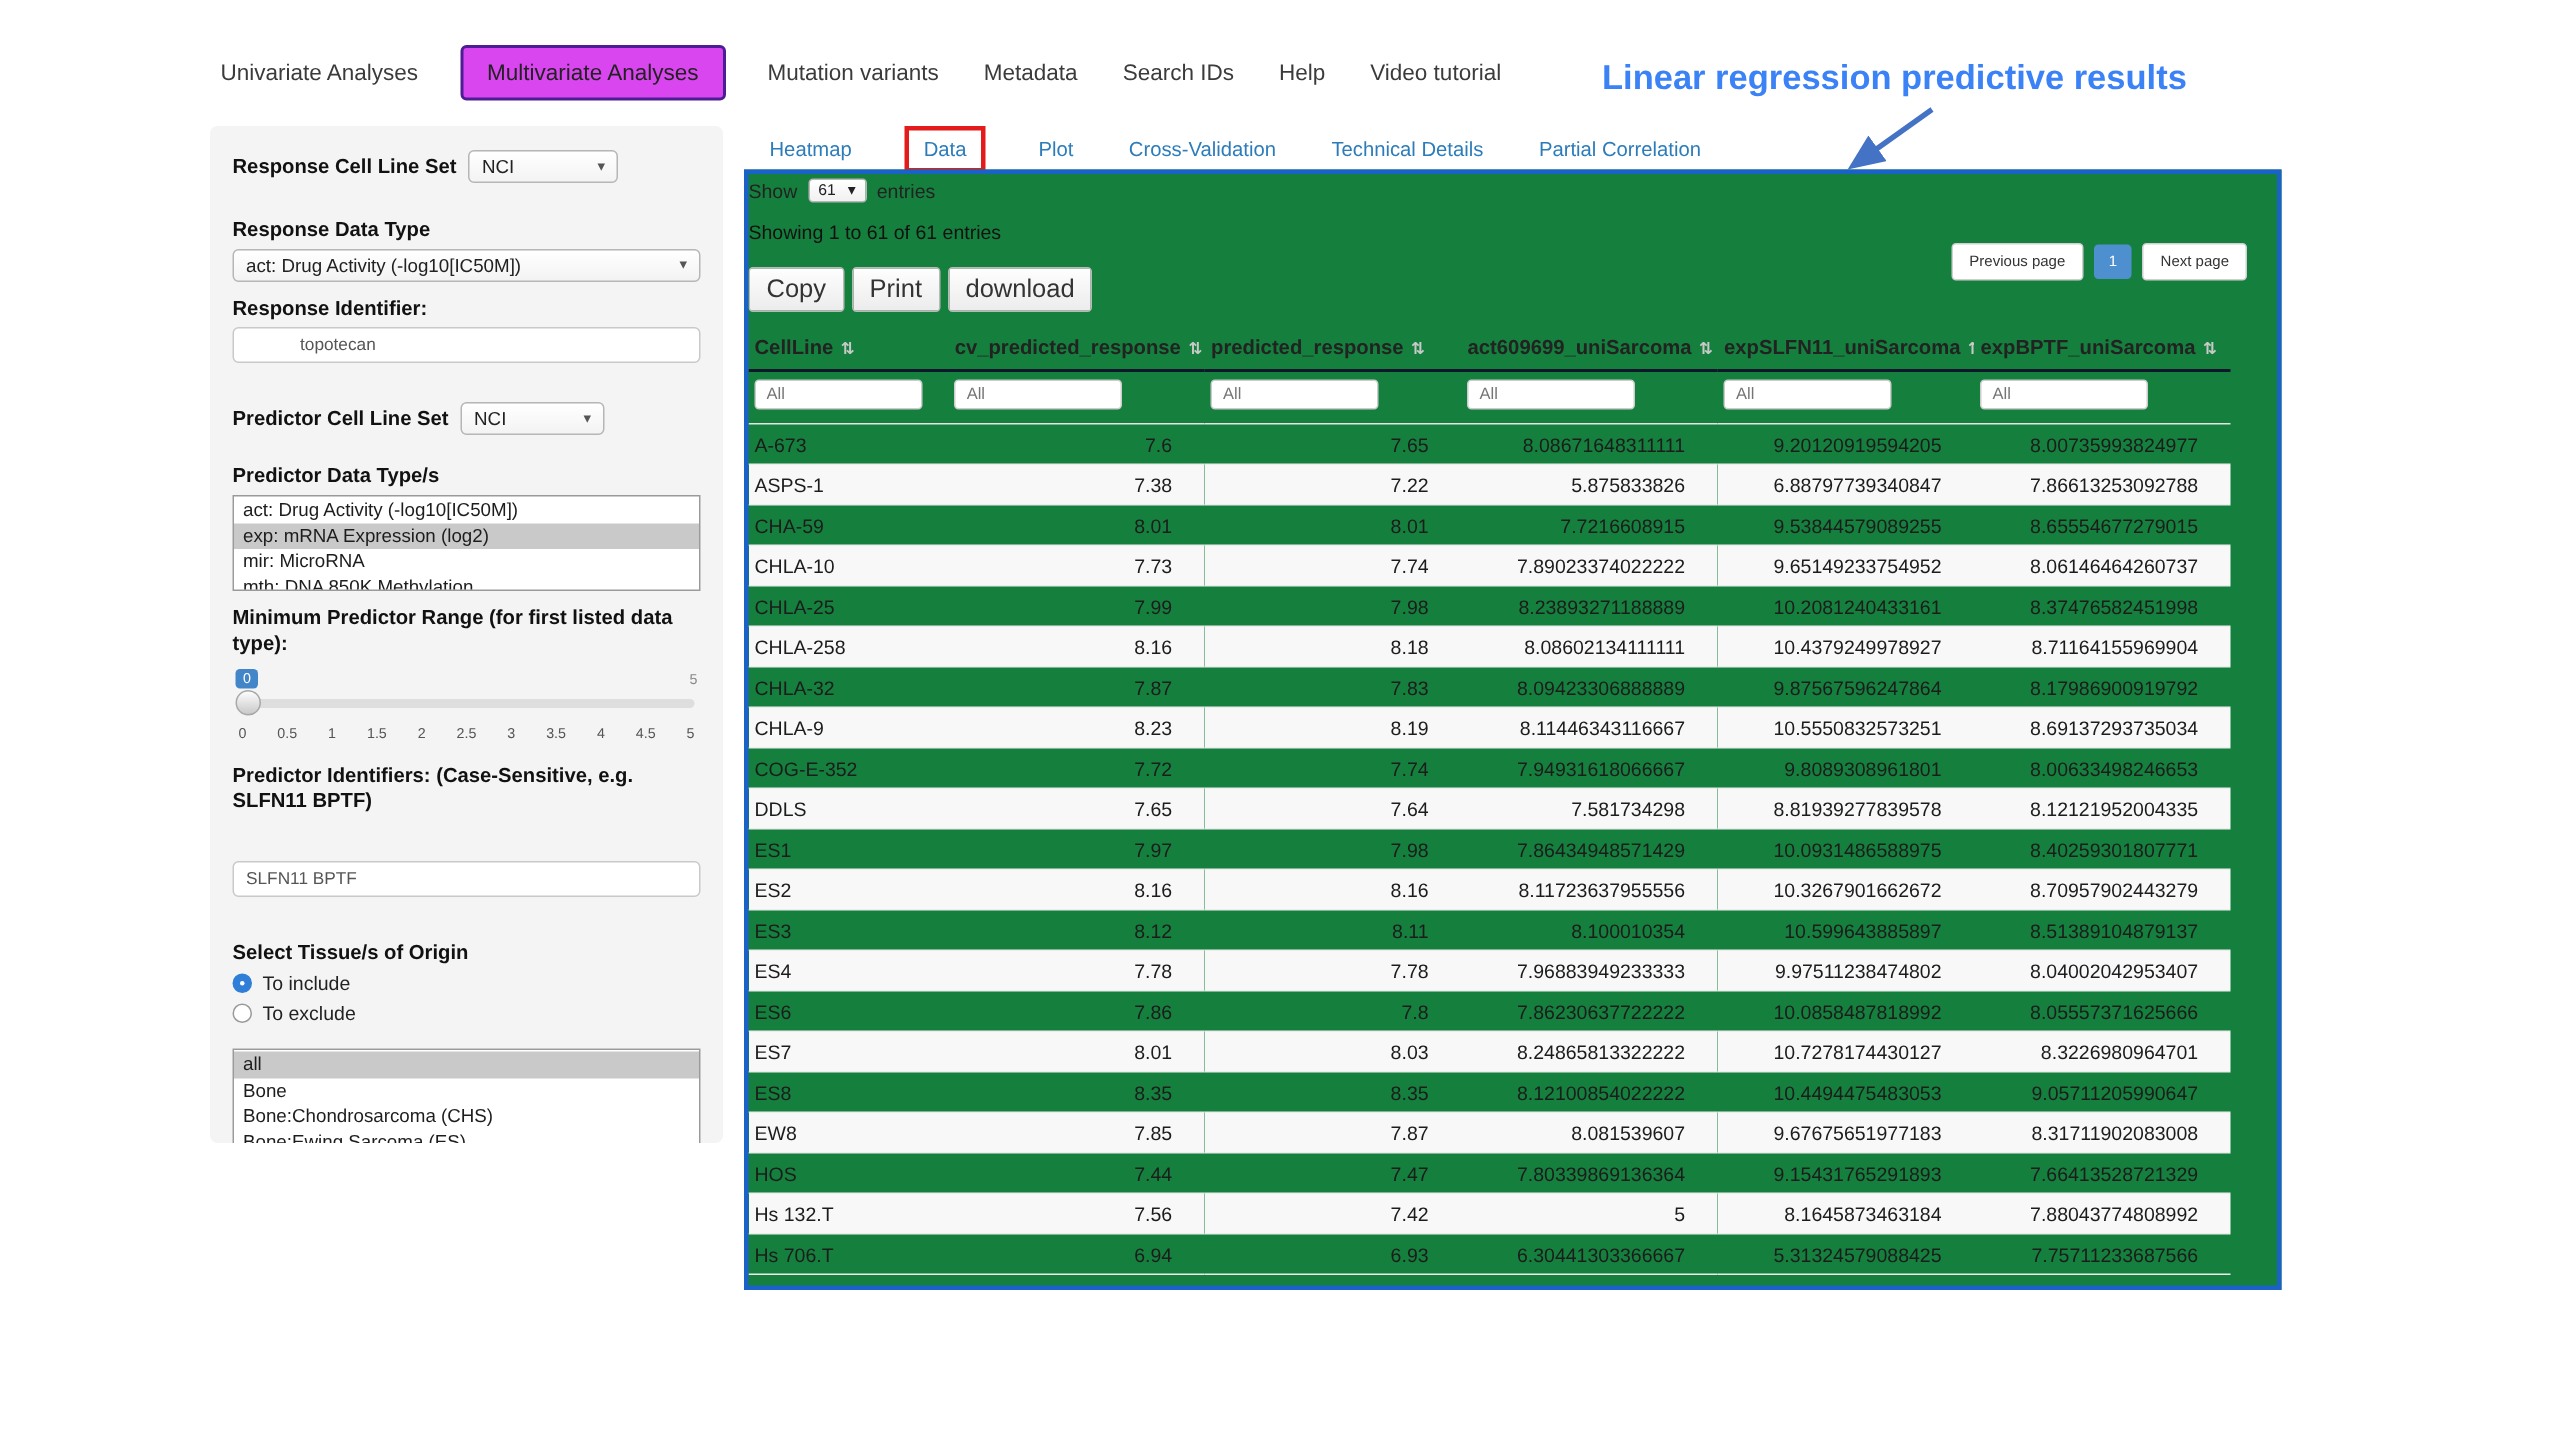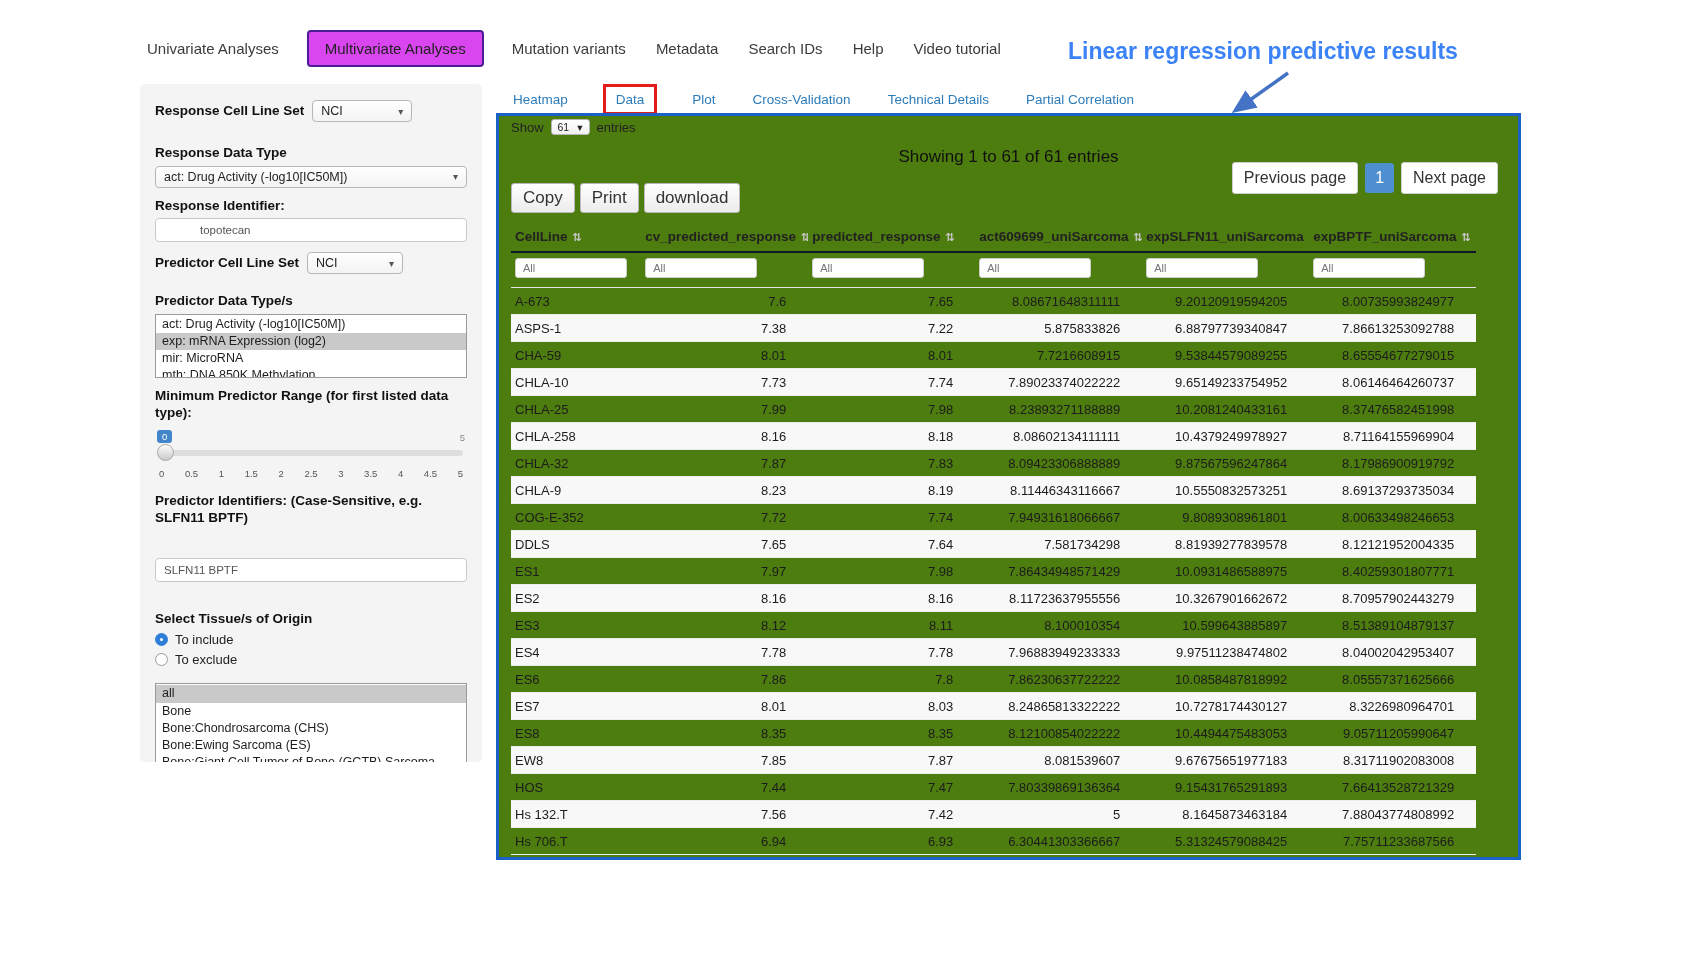--- a/index.html
+++ b/index.html
@@ -50,26 +50,26 @@
   .radio.checked::after { content:""; position:absolute; left:4px; top:4px; width:3px; height:3px; border-radius:50%; background:#fff; }
 
   
   .main-tabs { position:absolute; left:511px; top:84px; display:flex; align-items:center; gap:33px; font-size:13.5px;
                color:#2d7cba; }
   .main-tab { cursor:pointer; padding:7px 2px; white-space:nowrap; }
   .main-tab.red-box { border:3px solid #e31b1b; padding:5px 10px; }
 
   
   .panel { position:absolute; left:496px; top:113px; width:1025px; height:747px; border:3px solid #1b62c8;
-           background:#4d7c0f; padding:2px 12px 0; overflow:hidden; }
+           background:#15803d; padding:2px 0 0; overflow:hidden; }
   .show-row { display:flex; align-items:center; gap:7px; font-size:13px; margin-top:1px; }
   .mini-select { background:linear-gradient(#fff,#f1f1f1); border:1px solid #b6b6b6; border-radius:3px; font-size:10.5px;
                  padding:1px 6px; display:inline-flex; align-items:center; gap:8px; cursor:pointer; }
-  .showing-text { font-size:17px; margin-top:12px; color:#111;text-align:center; }
-  .pagination { position:absolute; right:20px; top:46px; display:flex; align-items:center; gap:7px; font-size:16px; }
+  .showing-text { font-size:13px; margin-top:12px; color:#111; }
+  .pagination { position:absolute; right:20px; top:46px; display:flex; align-items:center; gap:7px; font-size:10px; }
   .page-btn { border:1px solid #cfcfcf; background:#fff; color:#333; padding:6px 11px; border-radius:3px; cursor:pointer; }
   .page-num { background:#4e8fd0; color:#fff; padding:6px 10px; border-radius:3px; cursor:pointer; }
   .btn-row { display:flex; gap:5px; margin-top:16px; }
   .sm-btn { border:1px solid #b9b9b9; background:linear-gradient(#fefefe,#ececec); font-size:17px; color:#333;
             padding:4px 11px; border-radius:3px; cursor:pointer;text-align:center; }
 
   table.data-table { width:97%; border-collapse:collapse; margin-top:10px; font-size:13px; table-layout:fixed; }
   .data-table col.c0 { width:13.5%; }
   .data-table col.cn { width:17.3%; }
   .data-table thead th { text-align:left; font-weight:bold; font-size:13.5px; padding:6px 4px 7px; white-space:nowrap;
@@ -115,21 +115,21 @@
     </span>
   </div>
 
   <div class="lbl">Response Data Type</div>
   <div class="select-box select-wide" style="margin-bottom:9px;">
     <span>act: Drug Activity (-log10[IC50M])</span>
     <span class="chev">▾</span>
   </div>
 
   <div class="lbl">Response Identifier:</div>
-  <input class="text-input" style="margin-bottom: 10px; padding-left: 44px;" value="topotecan">
+  <input class="text-input" style="margin-bottom: 26px; padding-left: 44px;" value="topotecan">
 
   <div class="inline" style="margin-bottom:18px;">
     <span class="lbl" style="margin-bottom:0;">Predictor Cell Line Set</span>
     <span class="select-box" style="min-width:96px;">
       <span>NCI</span>
       <span class="chev">▾</span>
     </span>
   </div>
 
   <div class="lbl">Predictor Data Type/s</div>

